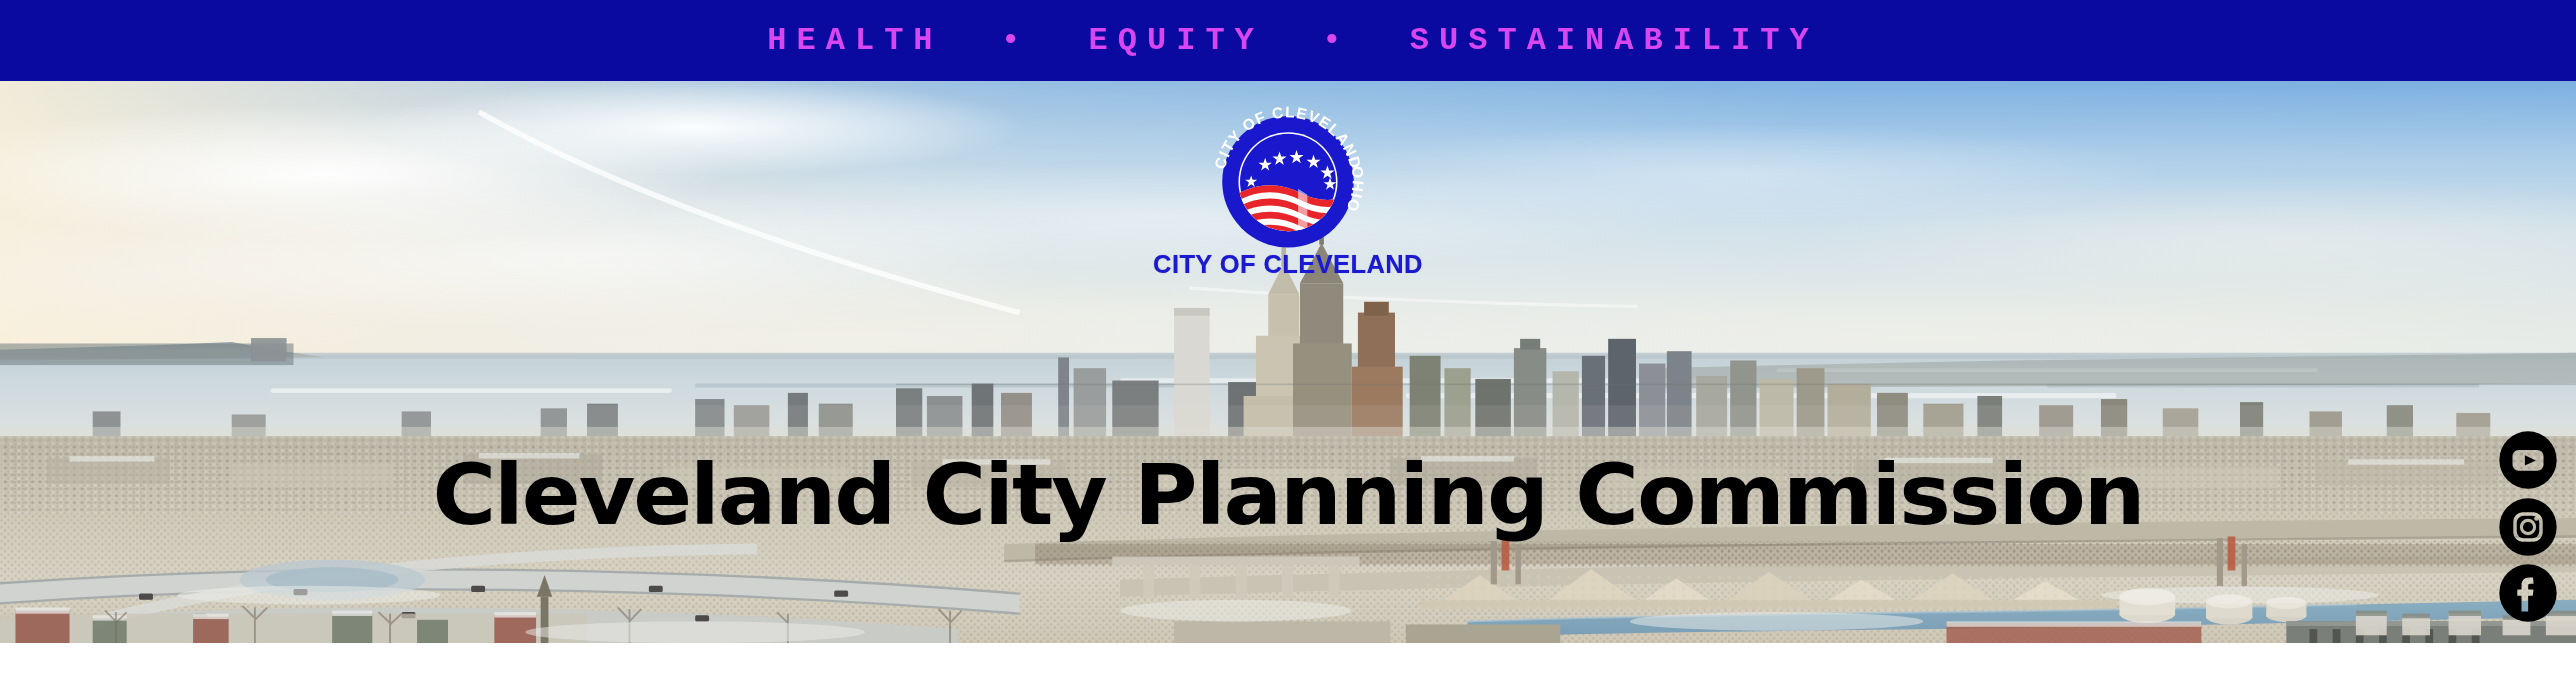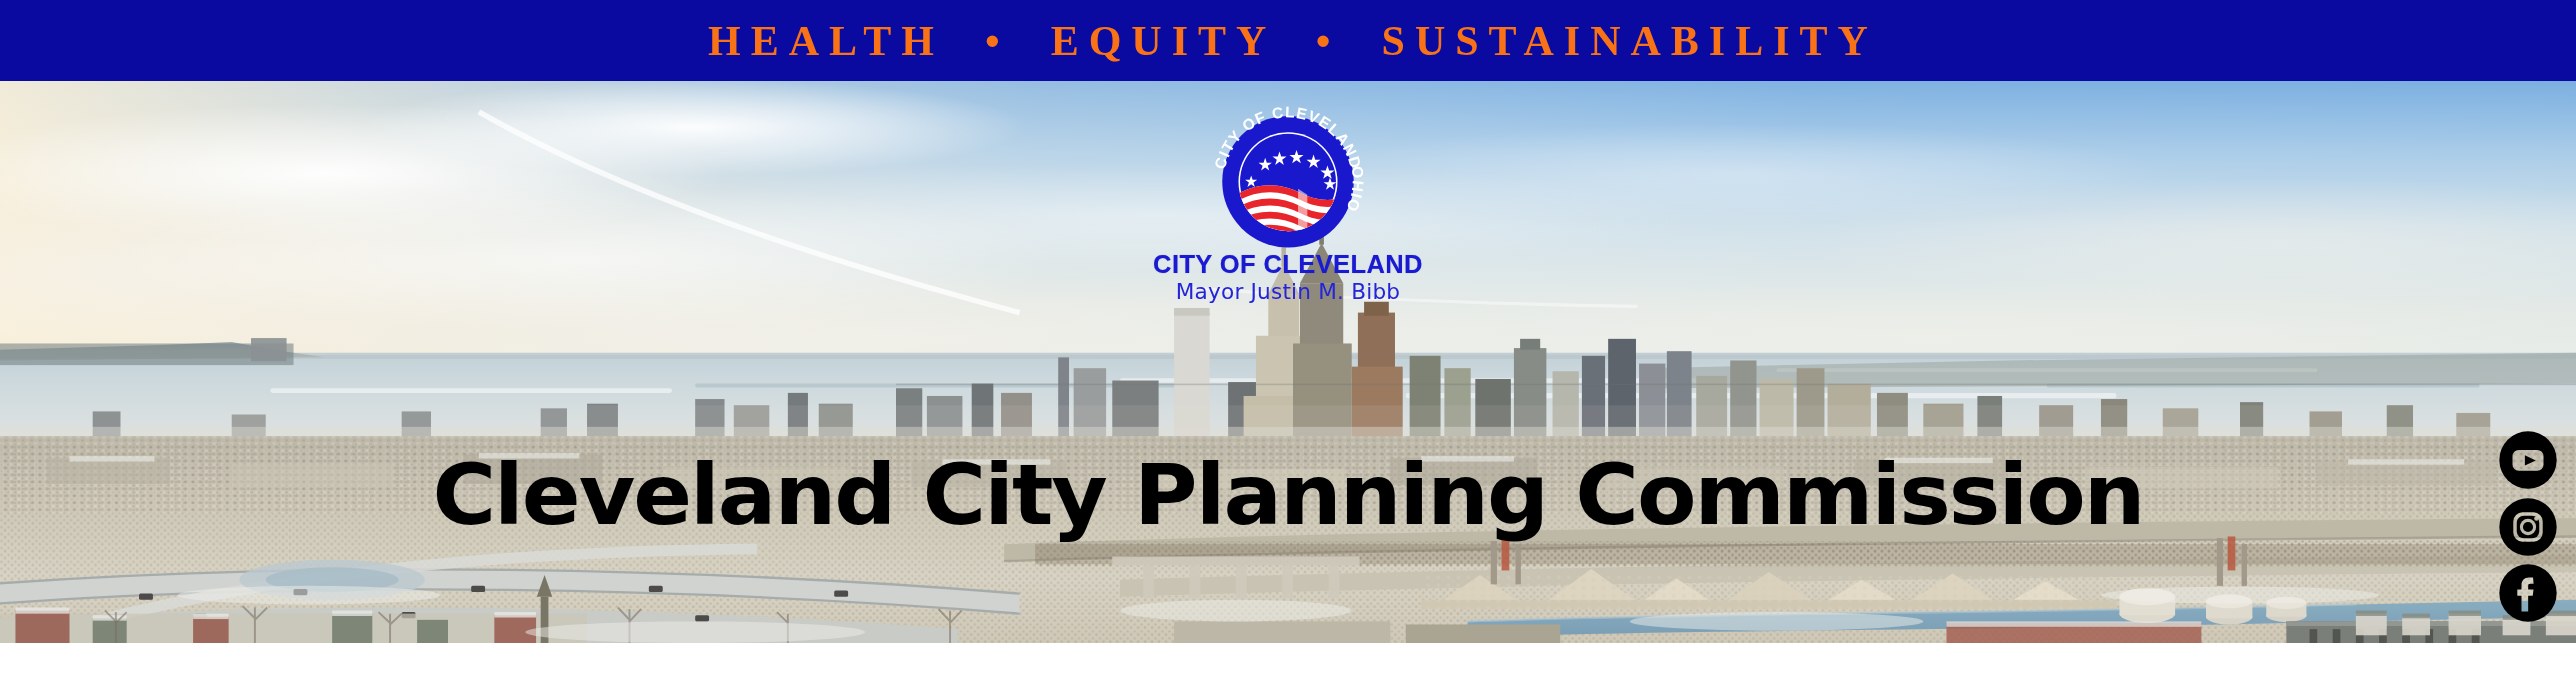--- a/index.html
+++ b/index.html
@@ -18,24 +18,24 @@
     position:absolute;
     left:0; top:0;
     width:2576px; height:81px;
     background:#0a0aa0;
     display:flex;
     align-items:center;
     justify-content:center;
     z-index:40;
   }
   #tagline-text{
-    color:#f97316;
-    font-family:Liberation Serif, serif;
+    color:#d946ef;
+    font-family:Liberation Mono, monospace;
     font-weight:bold;
-    font-size:42px;
+    font-size:32px;
     letter-spacing:10px;
     white-space:pre;
     line-height:1;
     text-indent:10px;
     -webkit-font-smoothing:antialiased;
   }
 
   
   #photo{
     position:absolute;
@@ -529,21 +529,20 @@
           <path d="M 48,137 C 76,121 104,121 132,135 C 158,148 182,145 196,135 L 196,144 C 182,154 158,157 132,144 C 104,130 76,130 48,146 Z"></path>
           <path d="M 48,154 C 76,138 104,138 132,152 C 158,165 182,162 196,152 L 196,161 C 182,171 158,174 132,161 C 104,147 76,147 48,163 Z"></path>
           <path d="M 48,171 C 76,155 104,155 132,169 C 158,182 182,179 196,169 L 196,178 C 182,188 158,191 132,178 C 104,164 76,164 48,180 Z"></path>
         </g>
 
         <path d="M 128,112 L 140,120 L 140,186 L 128,178 Z" fill="#ffffff" opacity="0.55"></path>
       </g>
     </svg>
 
     <div id="seal-title">CITY OF CLEVELAND</div>
-    <div id="seal-sub">Mayor Justin M. Bibb</div>
   </div>
 
   <div id="main-title">Cleveland City Planning Commission</div>
 
   <div id="social-rail">
 
     <a class="social-btn" href="#" title="YouTube">
       <svg viewBox="0 0 80 80" aria-hidden="true">
         <defs>
           <mask id="ytMask">

